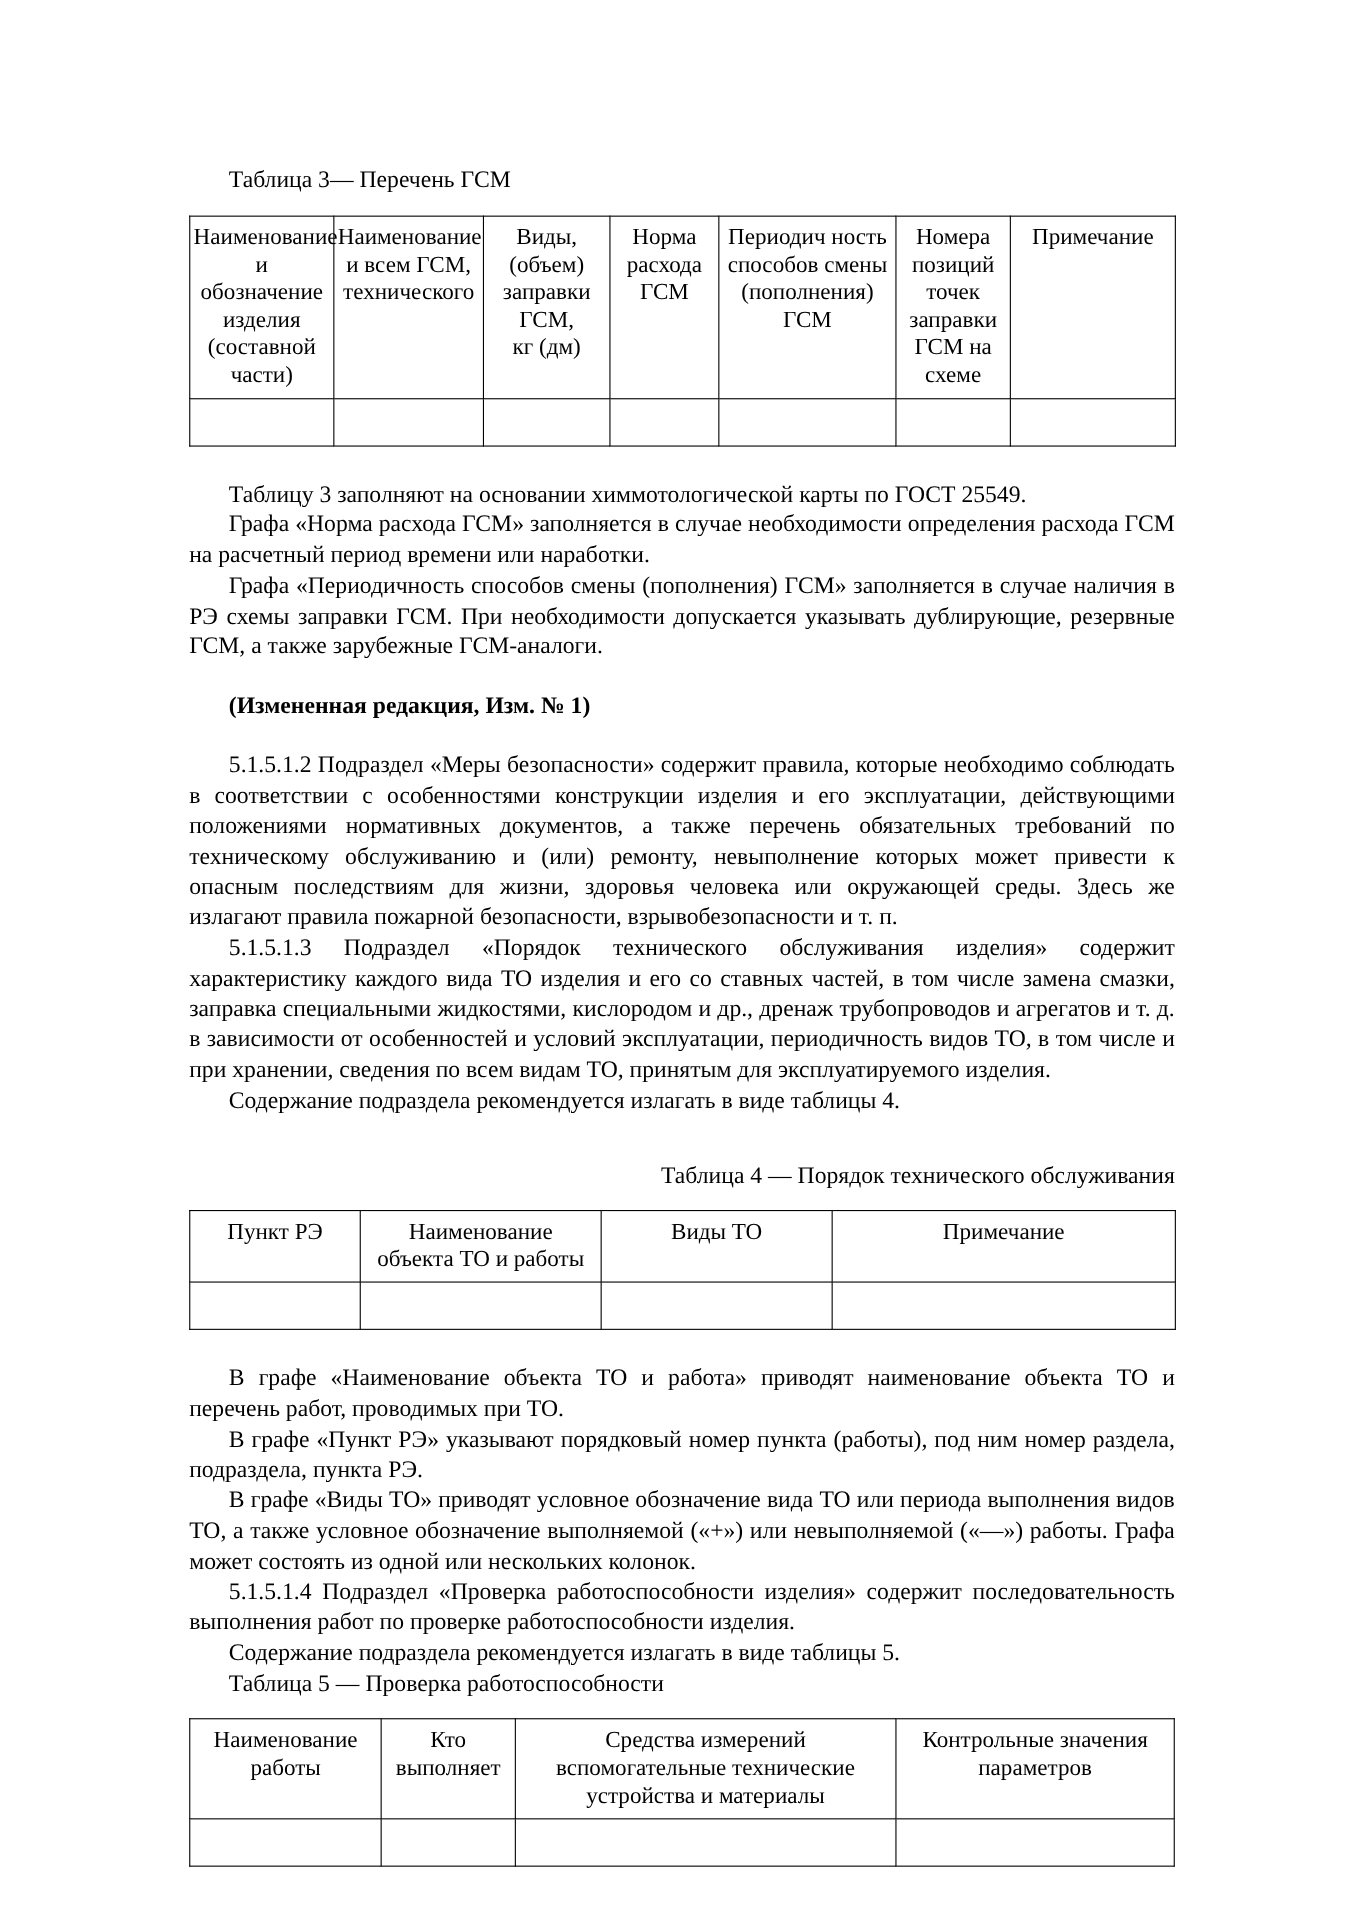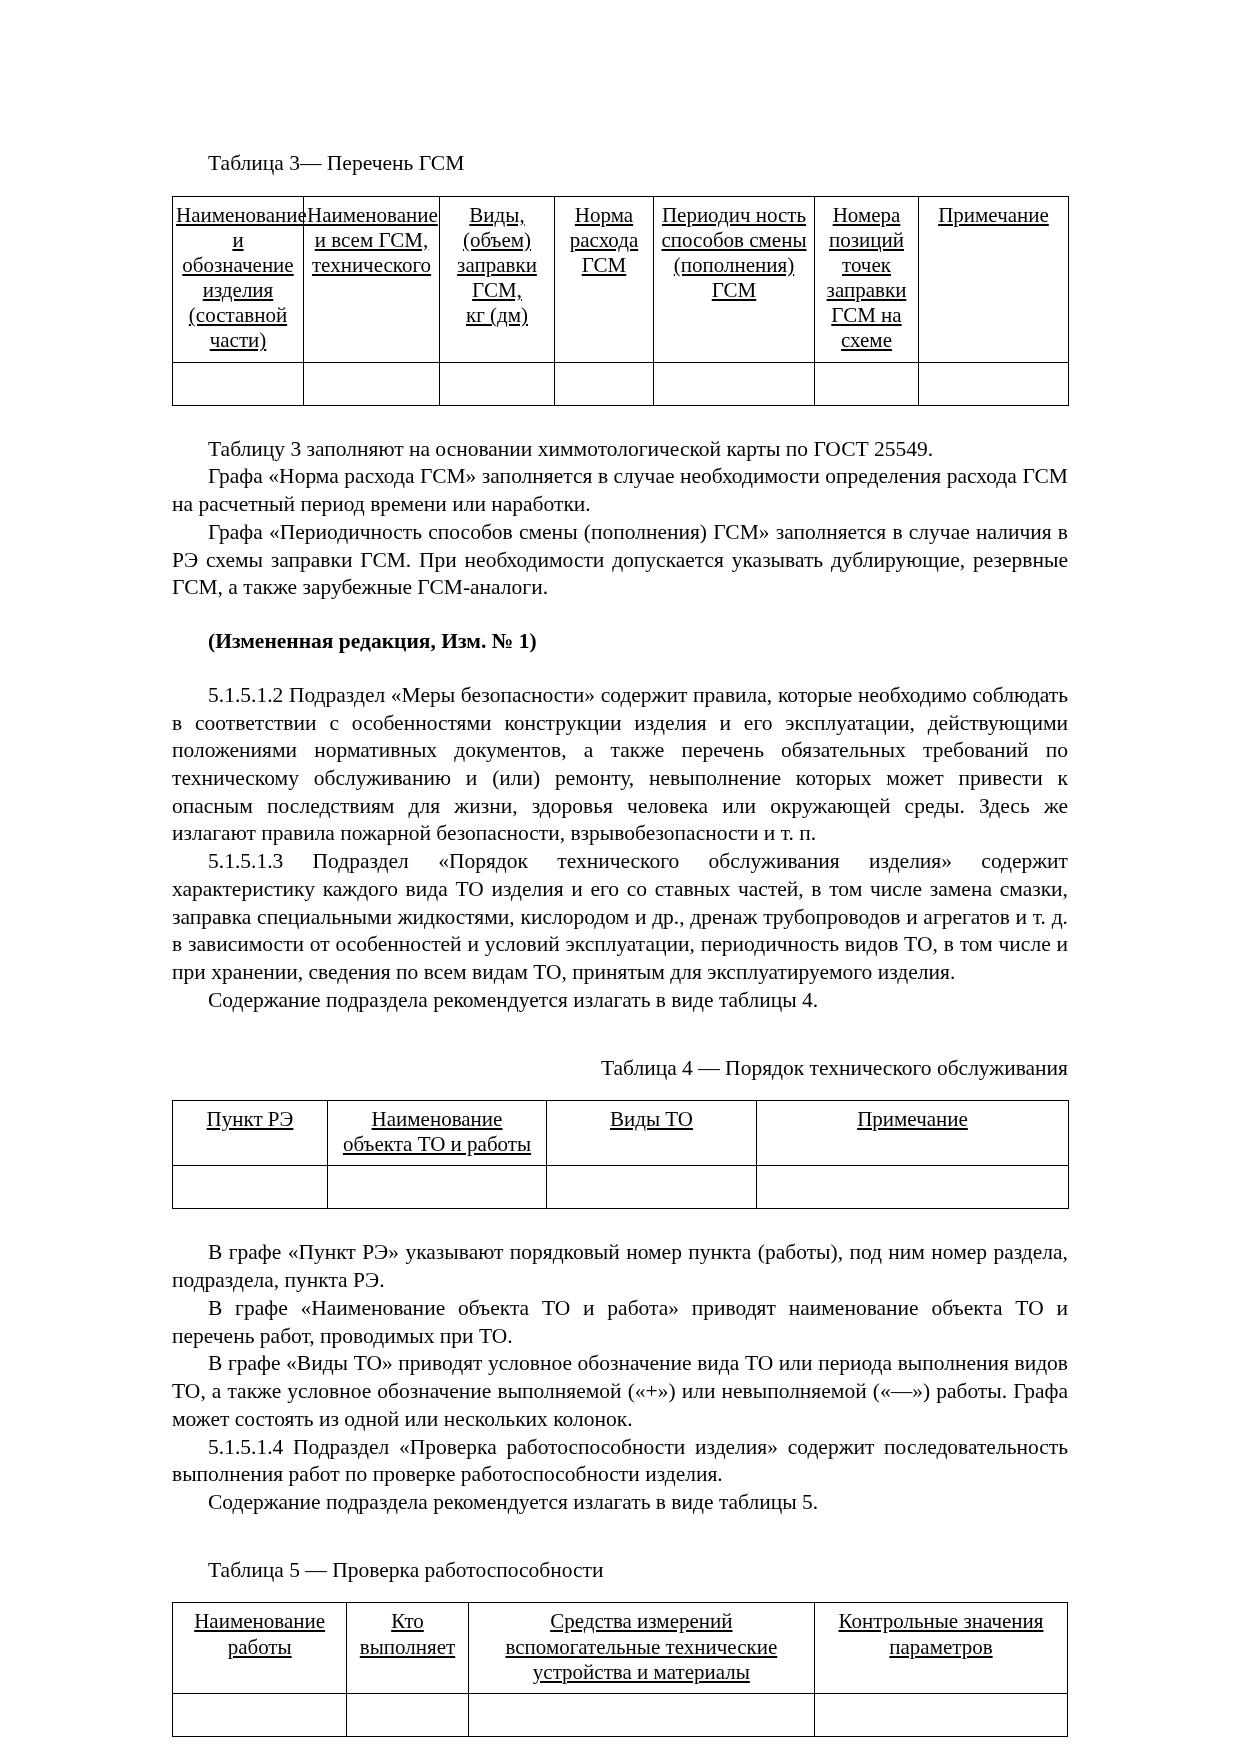--- a/index.html
+++ b/index.html
@@ -26,29 +26,28 @@
   }
 
   
   .caption {
     font-size: 21.5px;
     line-height: 1.28;
     margin: 0 0 18px 36px;
     white-space: pre;
   }
   .caption-t4 { margin-top: 40px; text-align: right; }
-  .caption-t5 { margin-top: 40px; }
+  .caption-t5 { }
 
   
   table.doc-table {
     border-collapse: collapse;
     width: 896px;
     table-layout: fixed;
     margin: 0;
-    text-decoration: underline;
   }
   table.doc-table td {
     border: 1.6px solid #000;
     font-size: 21px;
     line-height: 1.2;
     text-align: center;
     vertical-align: top;
     padding: 6px 3px 8px 3px;
   }
   table.doc-table td.empty {
@@ -196,22 +195,22 @@
           <td class="empty"></td>
           <td class="empty"></td>
           <td class="empty"></td>
           <td class="empty"></td>
         </tr>
       </tbody>
     </table>
 
     <div class="after-table-gap"></div>
 
+    <p class="para">В графе «Наименование объекта ТО и работа» приводят наименование объекта ТО и перечень работ, проводимых при ТО.</p>
     <p class="para">В графе «Пункт РЭ» указывают порядковый номер пункта (работы), под ним номер раздела, подраздела, пункта РЭ.</p>
-    <p class="para">В графе «Наименование объекта ТО и работа» приводят наименование объекта ТО и перечень работ, проводимых при ТО.</p>
     <p class="para">В графе «Виды ТО» приводят условное обозначение вида ТО или  периода выполнения видов ТО, а также условное обозначение выполняемой («+») или невыполняемой («—») работы. Графа может  состоять из одной или нескольких колонок.</p>
     <p class="para">5.1.5.1.4 Подраздел «Проверка работоспособности изделия» содержит последовательность выполнения работ по проверке работоспособности изделия.</p>
     <p class="para">Содержание подраздела рекомендуется излагать в виде таблицы 5.</p>
 
     <div class="caption caption-t5">Таблица 5 — Проверка работоспособности</div>
 
     <table class="doc-table">
       <colgroup>
         <col style="width:155px">
         <col style="width:108px">

